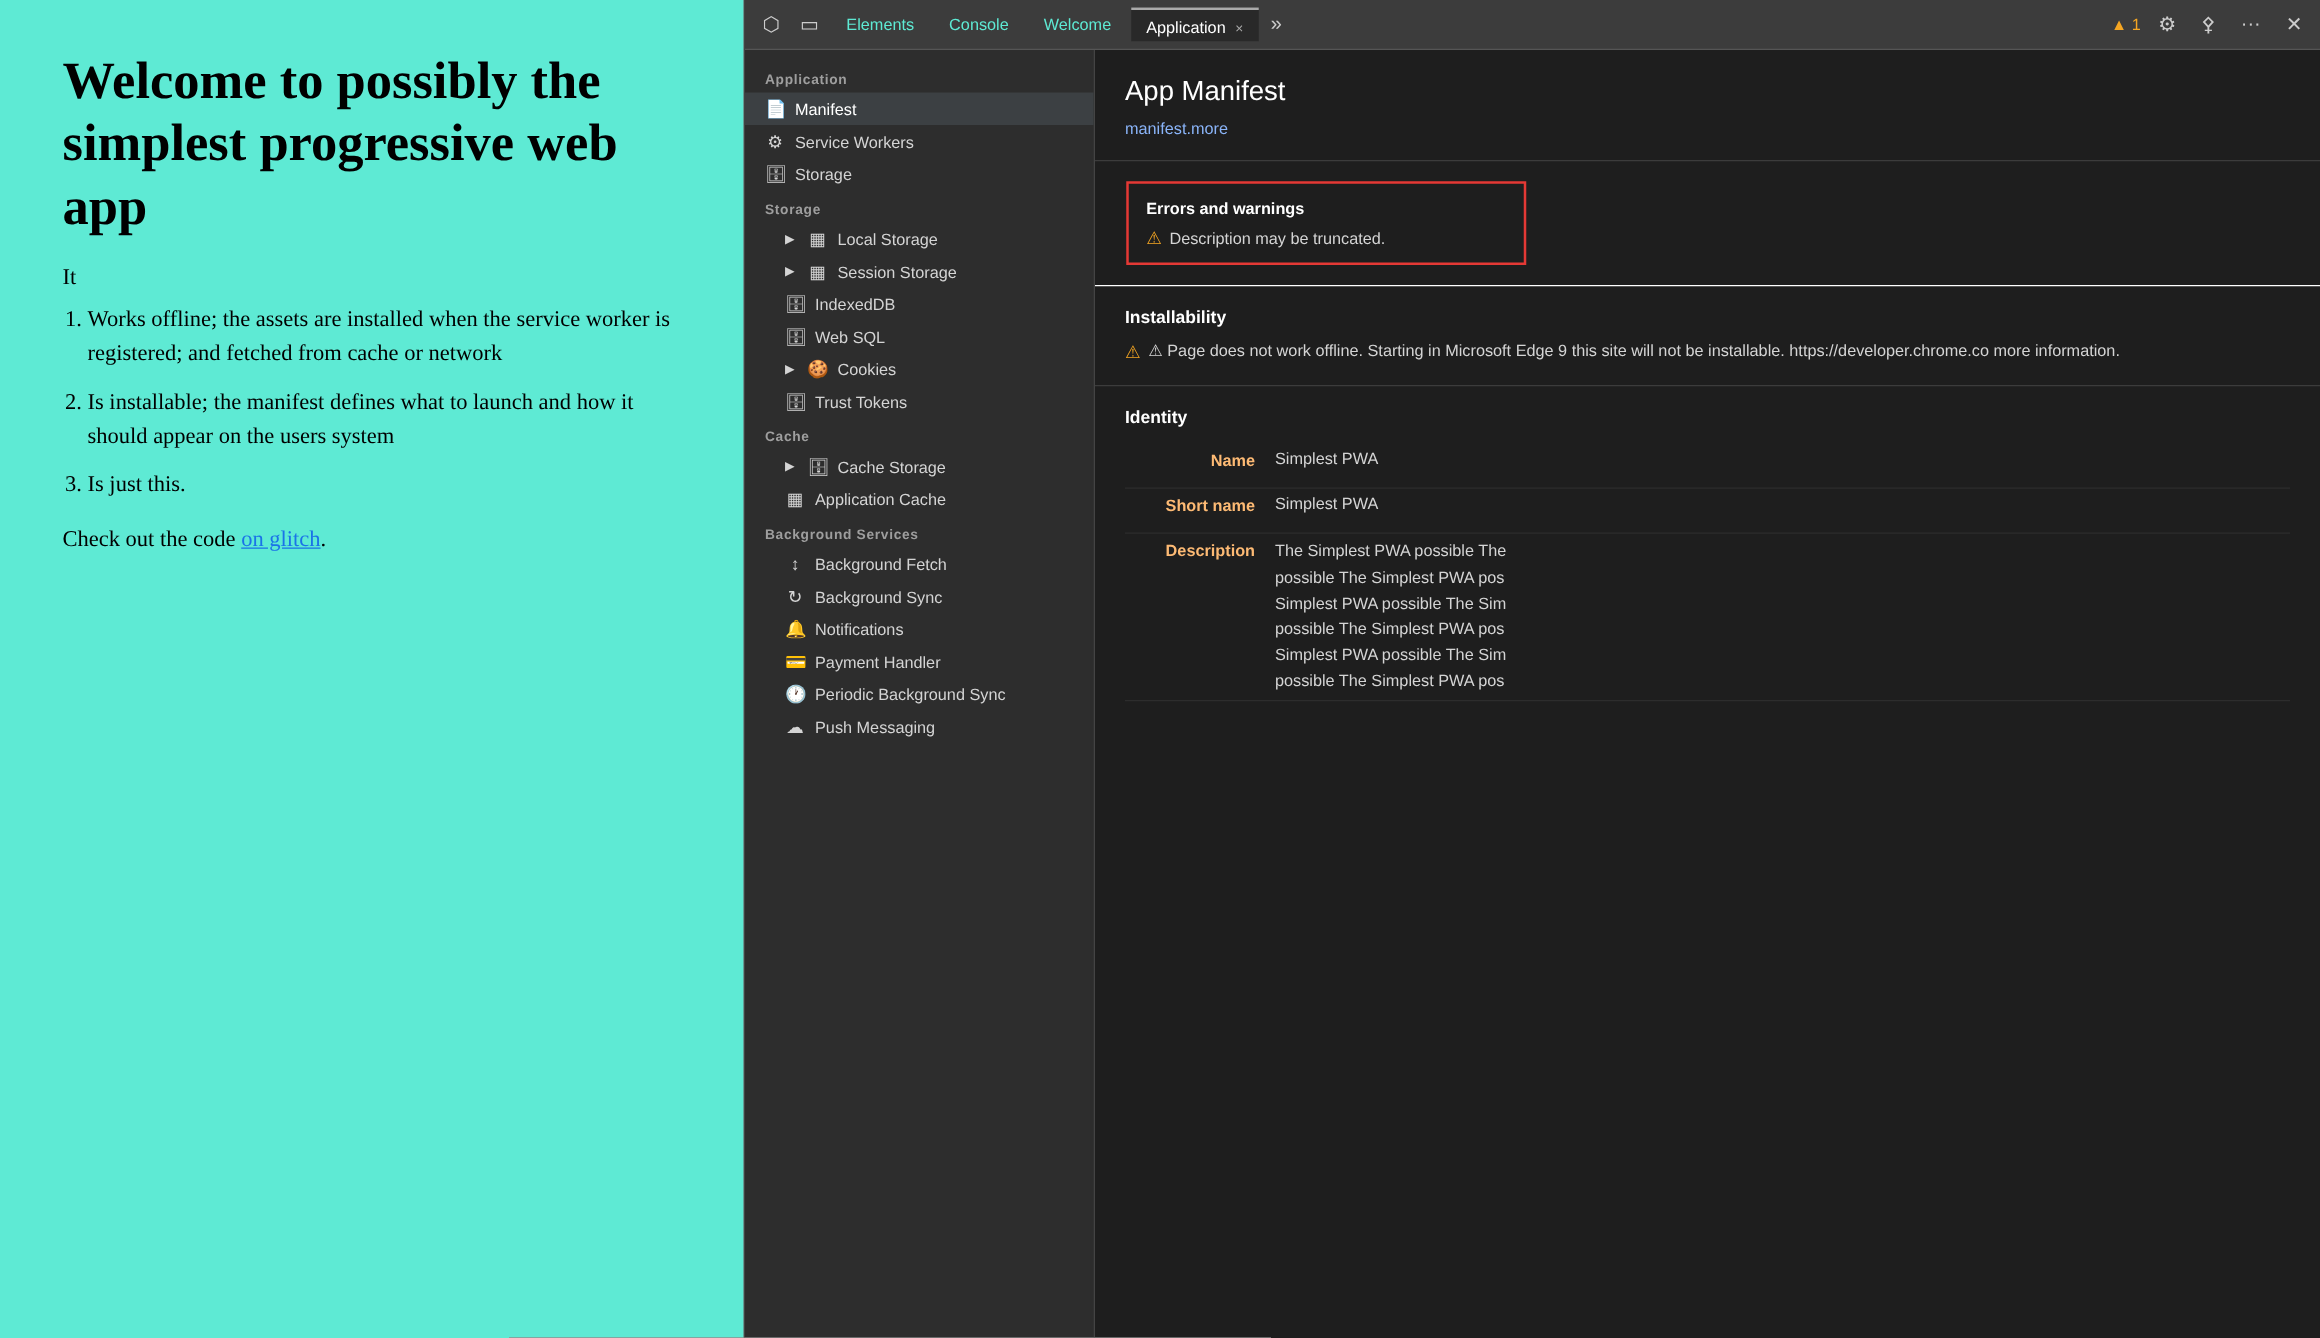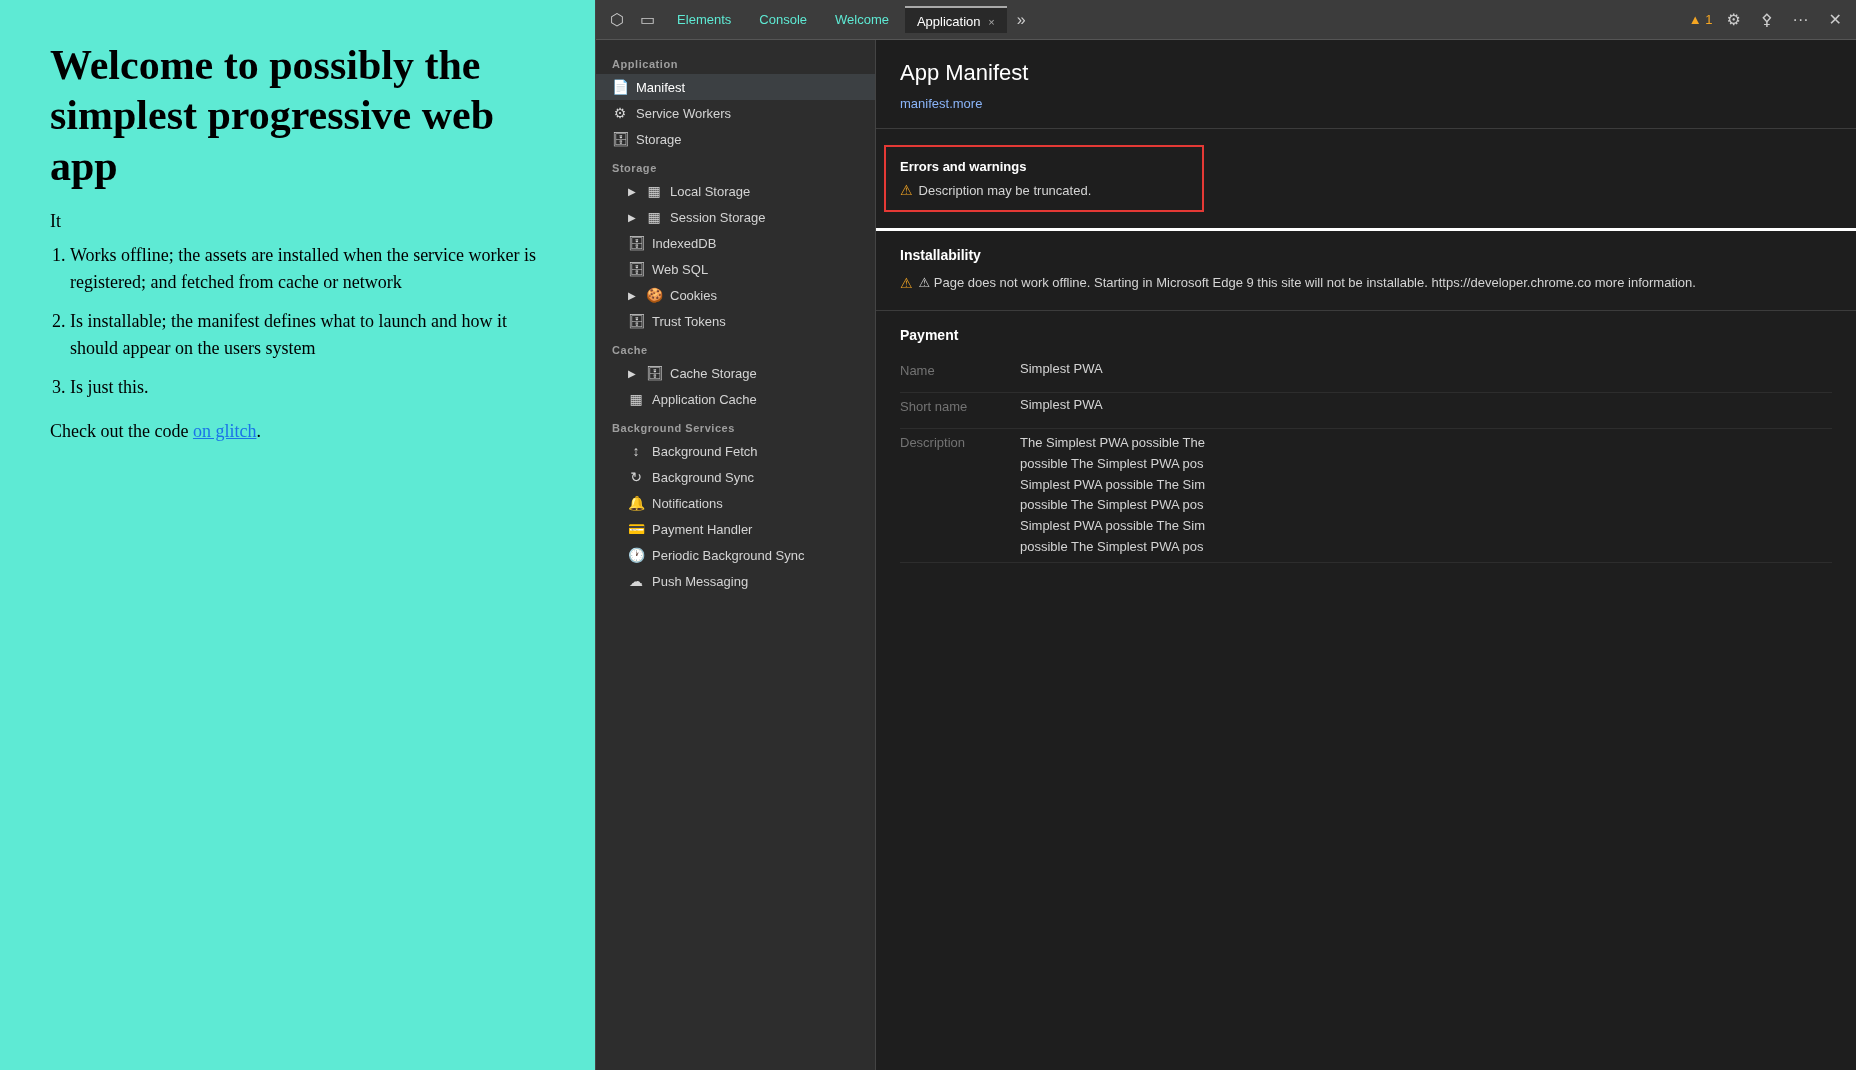--- a/index.html
+++ b/index.html
@@ -190,22 +190,22 @@
       font-weight: 400;
       margin-bottom: 8px;
     }
     .content-header a {
       color: #8ab4f8;
       font-size: 13px;
       text-decoration: none;
     }
 
     .errors-section {
-      padding: 16px 8px;
-      border-bottom: 3px solid #ffffff;
+      padding: 16px 25px;
+      border-bottom: 1px solid #ffffff;
     }
     .errors-box {
       border: 2px solid #e53935;
       padding: 12px 14px;
       display: inline-block;
       min-width: 320px;
     }
     .errors-box h3 {
       color: #fff;
       font-size: 13px;
@@ -253,26 +253,27 @@
       margin-bottom: 14px;
     }
     .identity-row {
       display: flex;
       padding: 4px 0;
       font-size: 13px;
       border-bottom: 1px solid #2d2d2d;
       min-height: 36px;
     }
     .identity-label {
-      color: #737373;
+      color: #fdba74;
       width: 120px;
       min-width: 120px;
-      text-align: left;
+      text-align: right;
       padding-right: 16px;
       padding-top: 2px;
+      font-weight: bold;
     }
     .identity-value {
       color: #d4d4d4;
       flex: 1;
     }
     .identity-value.truncated {
       overflow: hidden;
     }
     .desc-line {
       display: block;
@@ -436,21 +437,21 @@
 
       <div class="info-section">
         <h3>Installability</h3>
         <div class="warning-text">
           <span class="warn-icon">⚠</span>
           <span>⚠ Page does not work offline. Starting in Microsoft Edge 9 this site will not be installable. https://developer.chrome.co more information.</span>
         </div>
       </div>
 
       <div class="identity-section">
-        <h3>Payment</h3>
+        <h3>Identity</h3>
 
         <div class="identity-row">
           <span class="identity-label">Name</span>
           <span class="identity-value">Simplest PWA</span>
         </div>
         <div class="identity-row">
           <span class="identity-label">Short name</span>
           <span class="identity-value">Simplest PWA</span>
         </div>
         <div class="identity-row">

